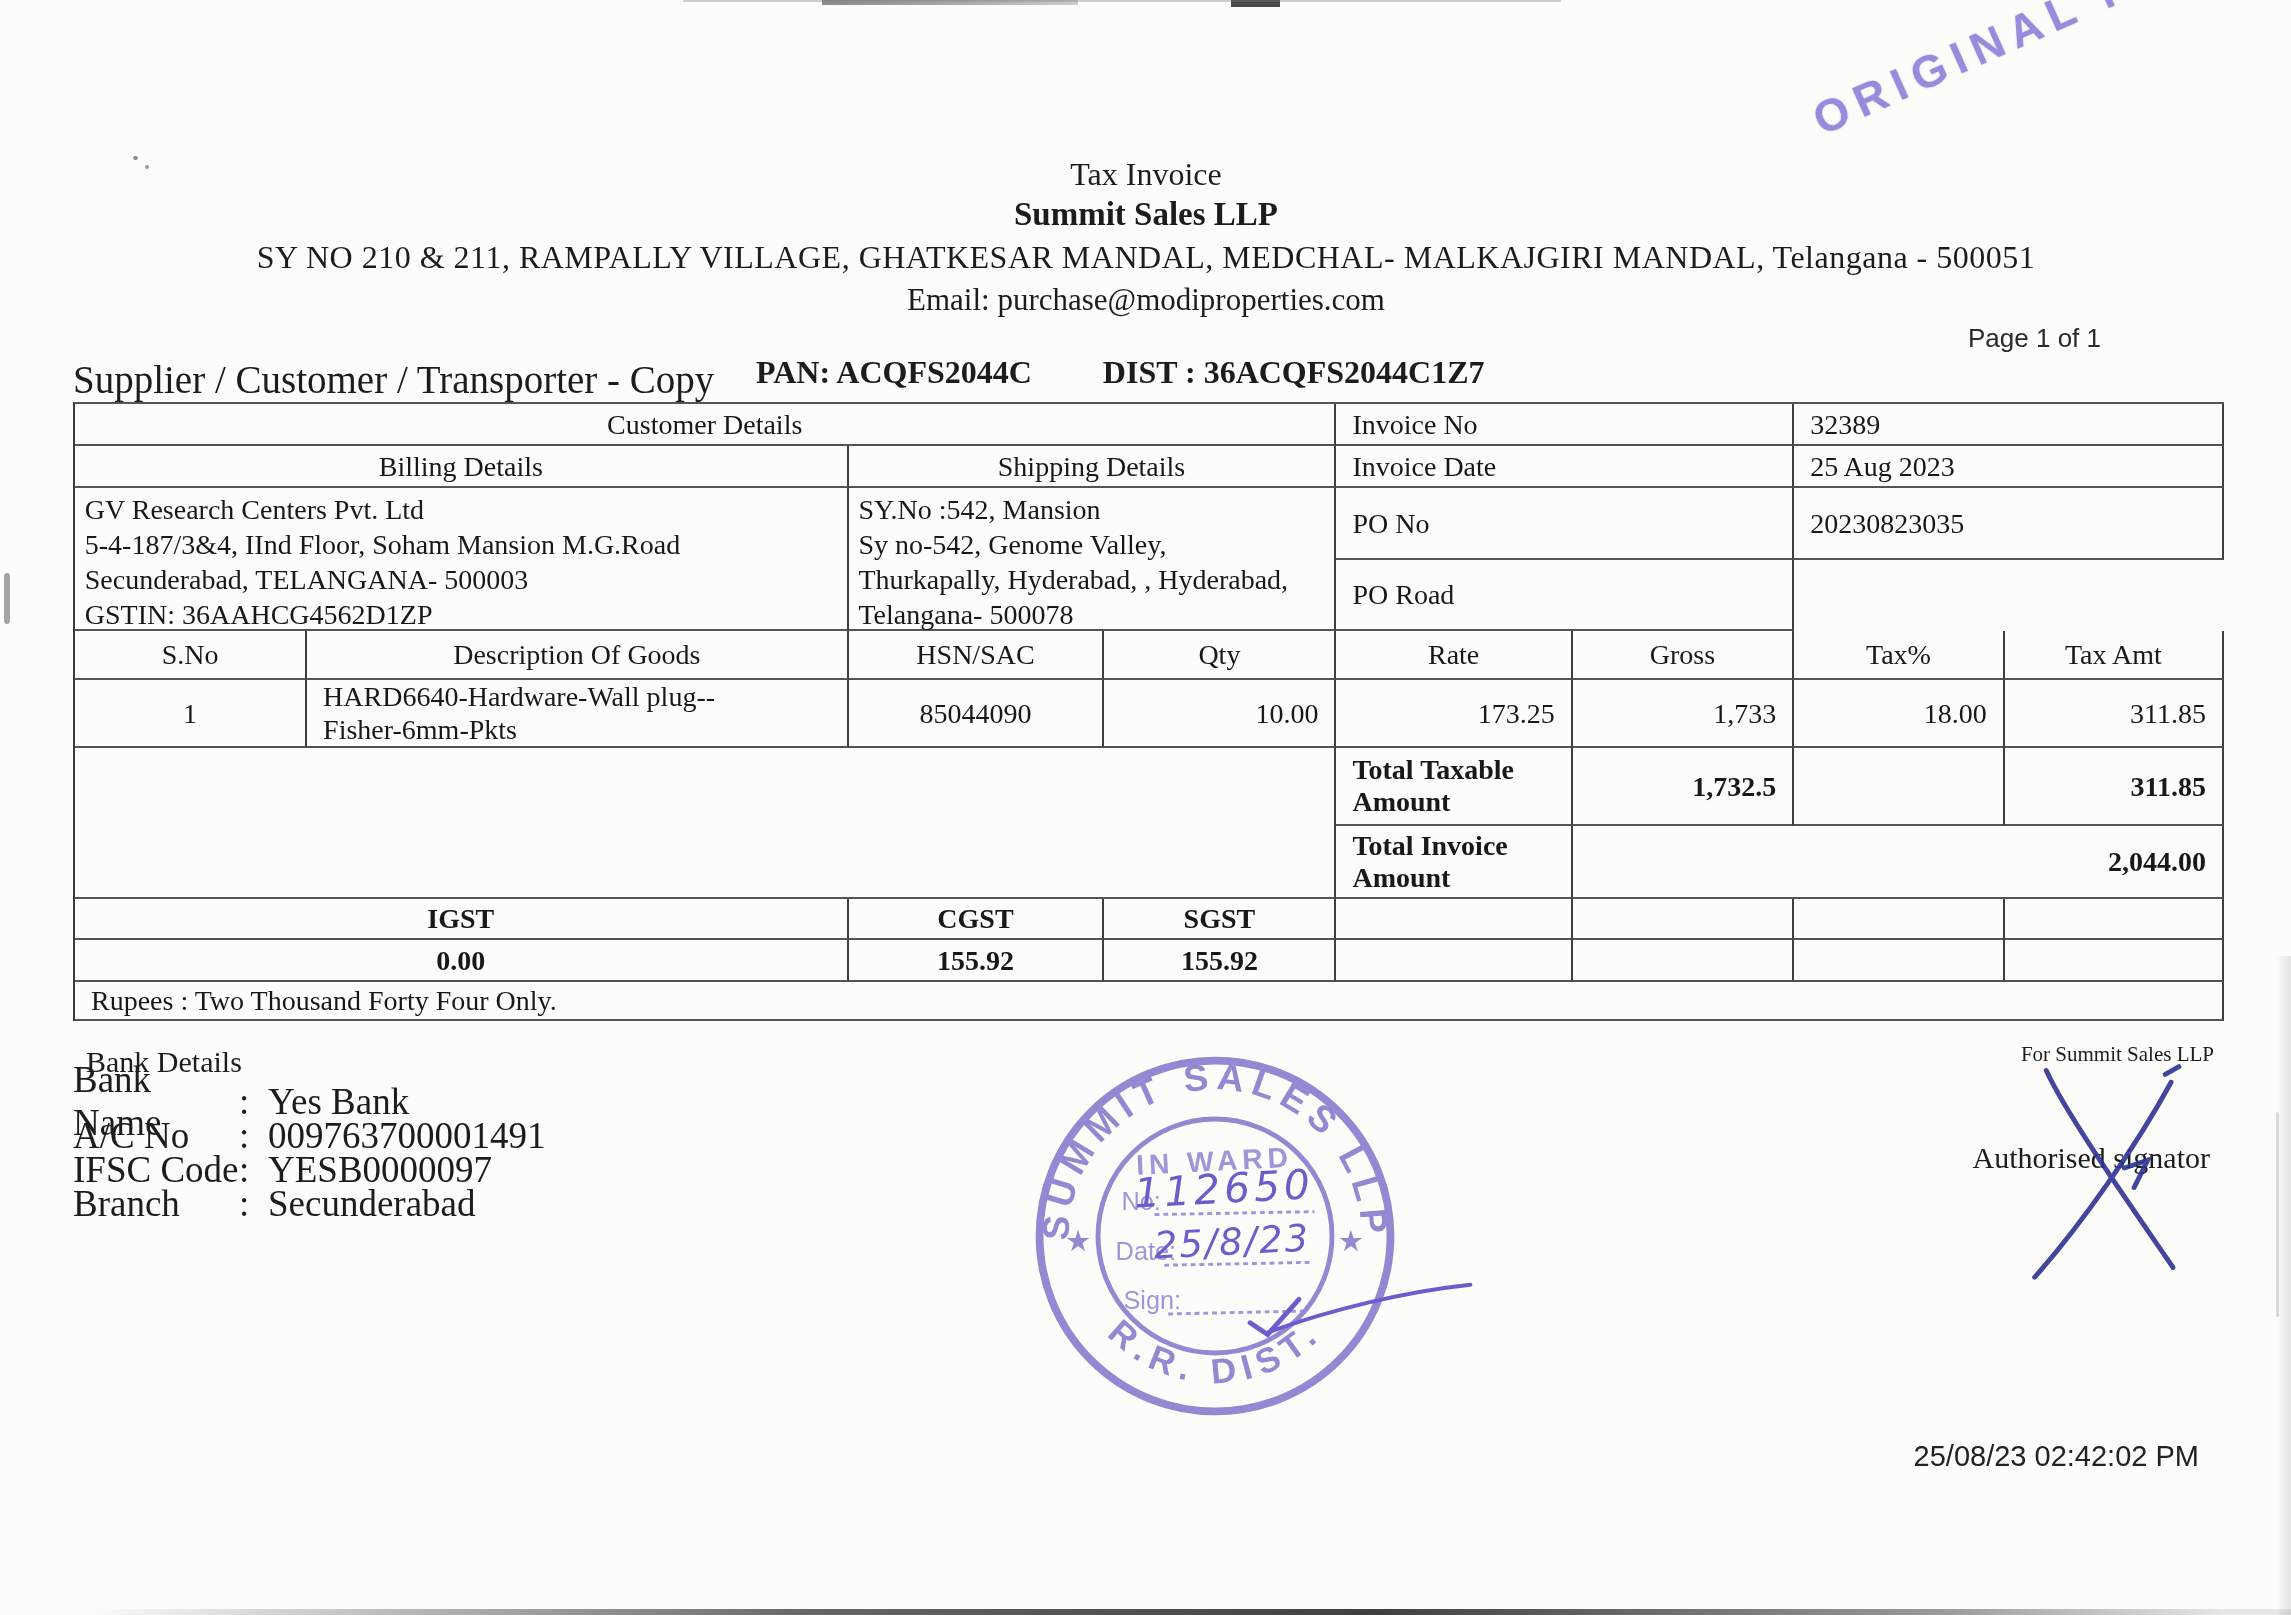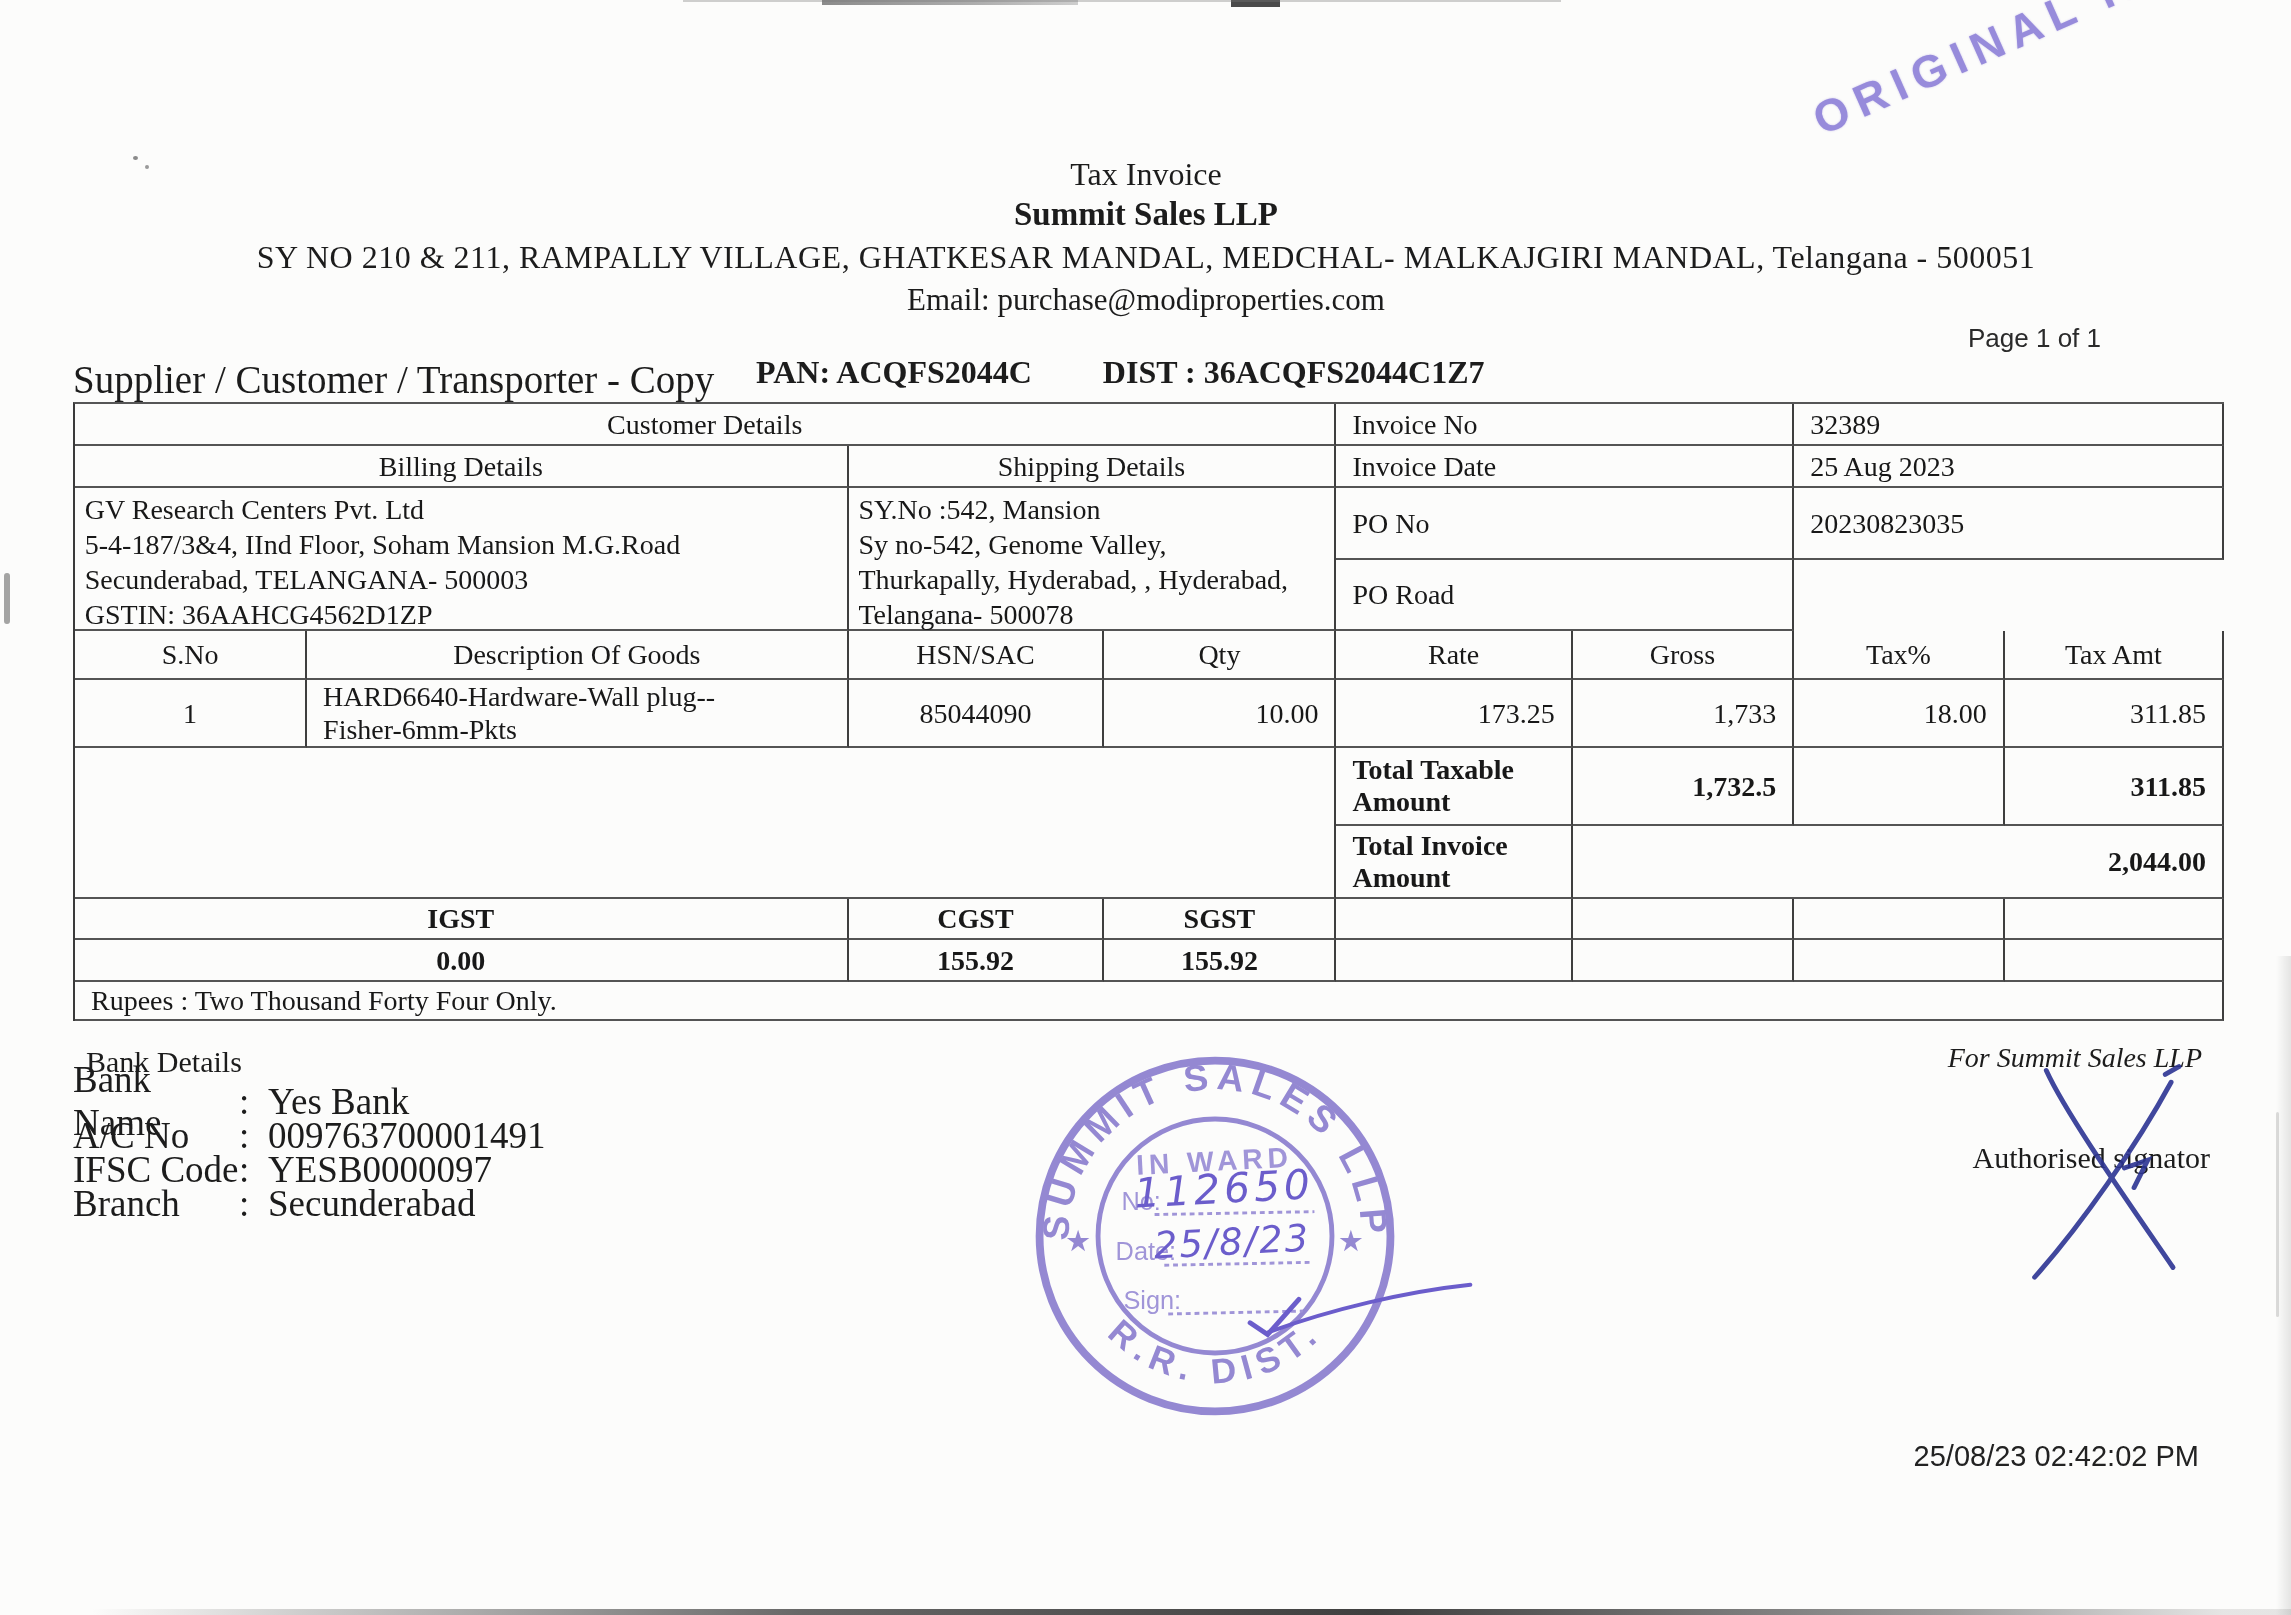--- a/index.html
+++ b/index.html
@@ -42,21 +42,21 @@
   .twol { line-height:32px; }
 
   
   .bank-title { left:86px; top:1045px; font-size:30px; }
   .bank-rows  { left:73px; top:1084px; font-size:37px; }
   .bank-row   { display:flex; height:34px; align-items:center; }
   .bank-label { width:166px; display:inline-block; }
   .bank-colon { width:29px; display:inline-block; }
 
   
-  .for-company { right:90px; top:1042px; font-size:28px;font-style:italic; }
+  .for-company { right:78px; top:1042px; font-size:21px; }
   .auth-sign   { right:82px; top:1141px; font-size:30px; }
   .timestamp   { right:93px; top:1440px; font-family:"Liberation Sans",sans-serif; font-size:29px; color:#222; }
 
   
   .orig-stamp {
     left:1816px; top:96px; width:546px;
     font-family:"Liberation Sans",sans-serif; font-weight:bold;
     font-size:45px; letter-spacing:8.8px; color:#8273d4; opacity:.82;
     transform:rotate(-24deg); transform-origin:left center;
     text-shadow:0 0 2px rgba(130,115,212,.55);

